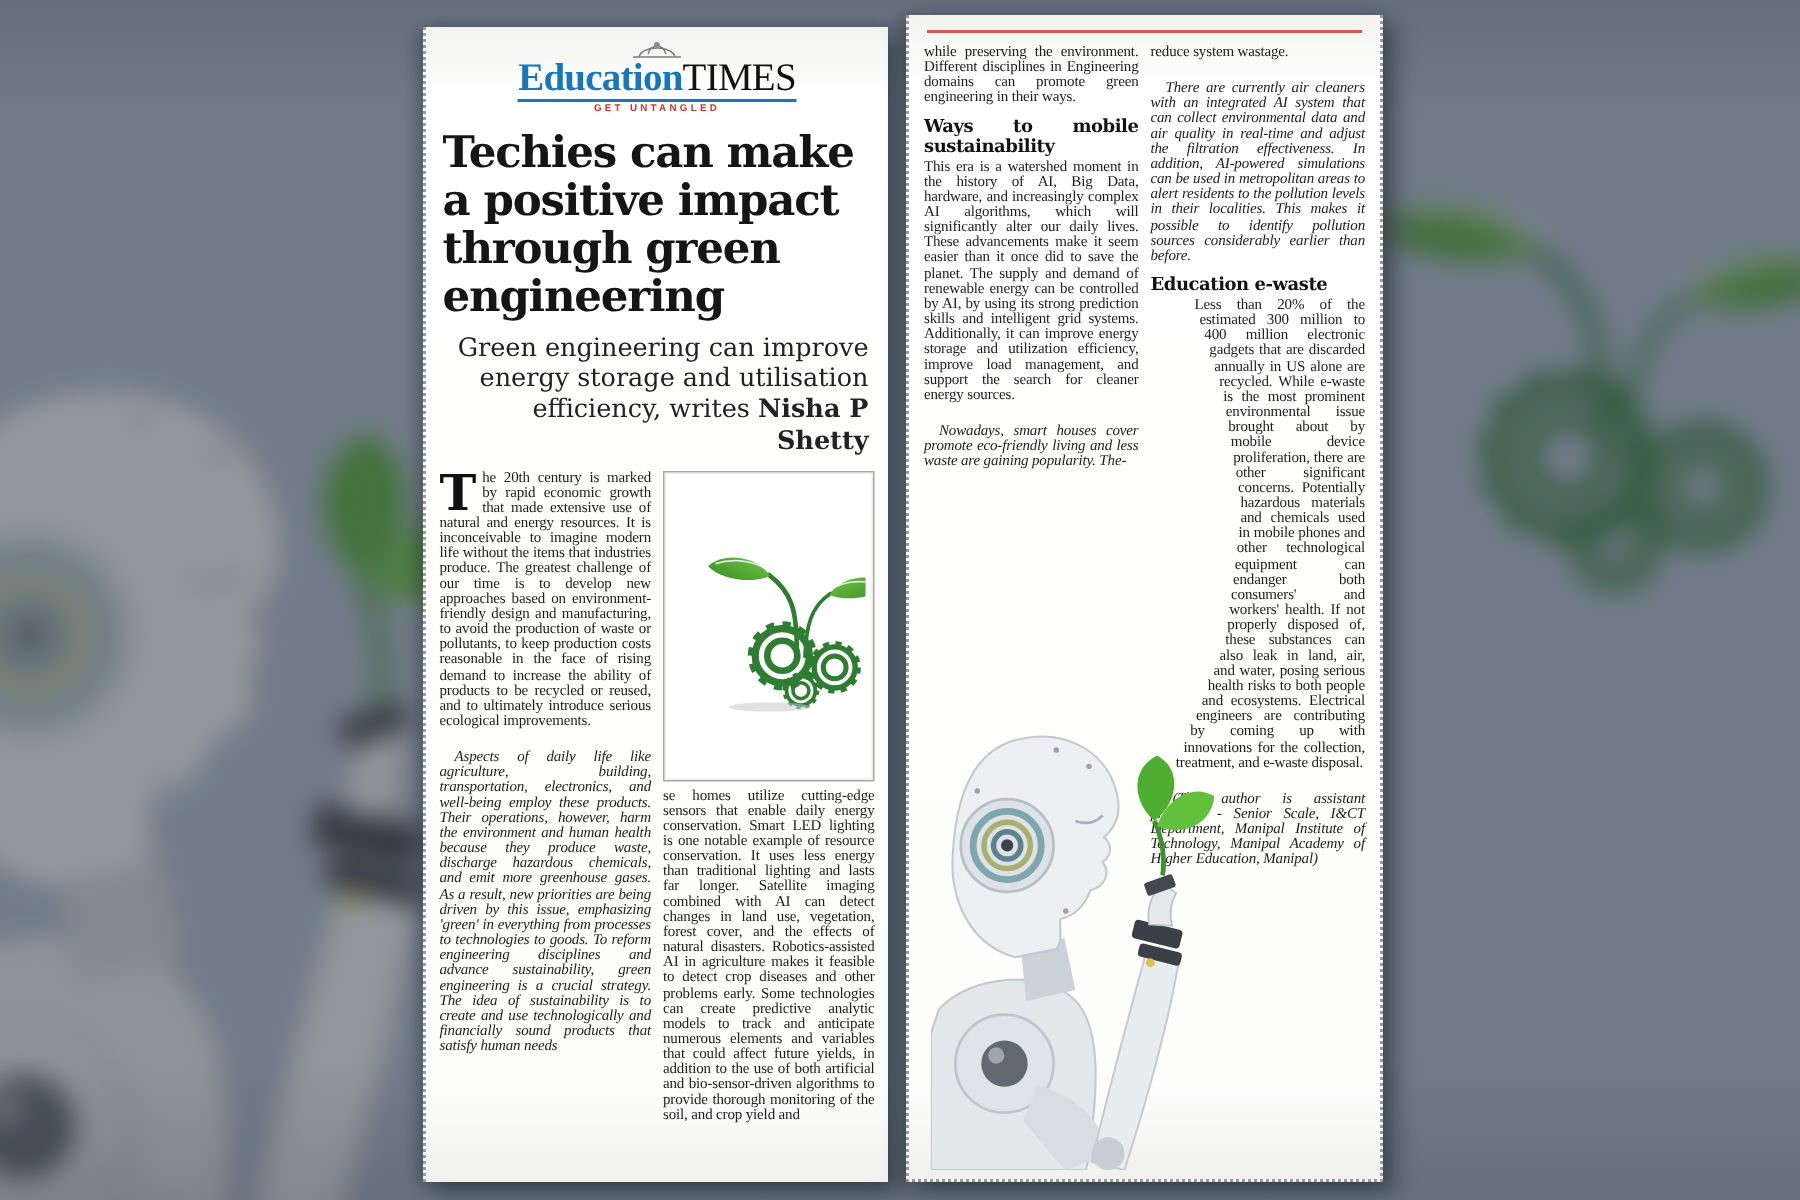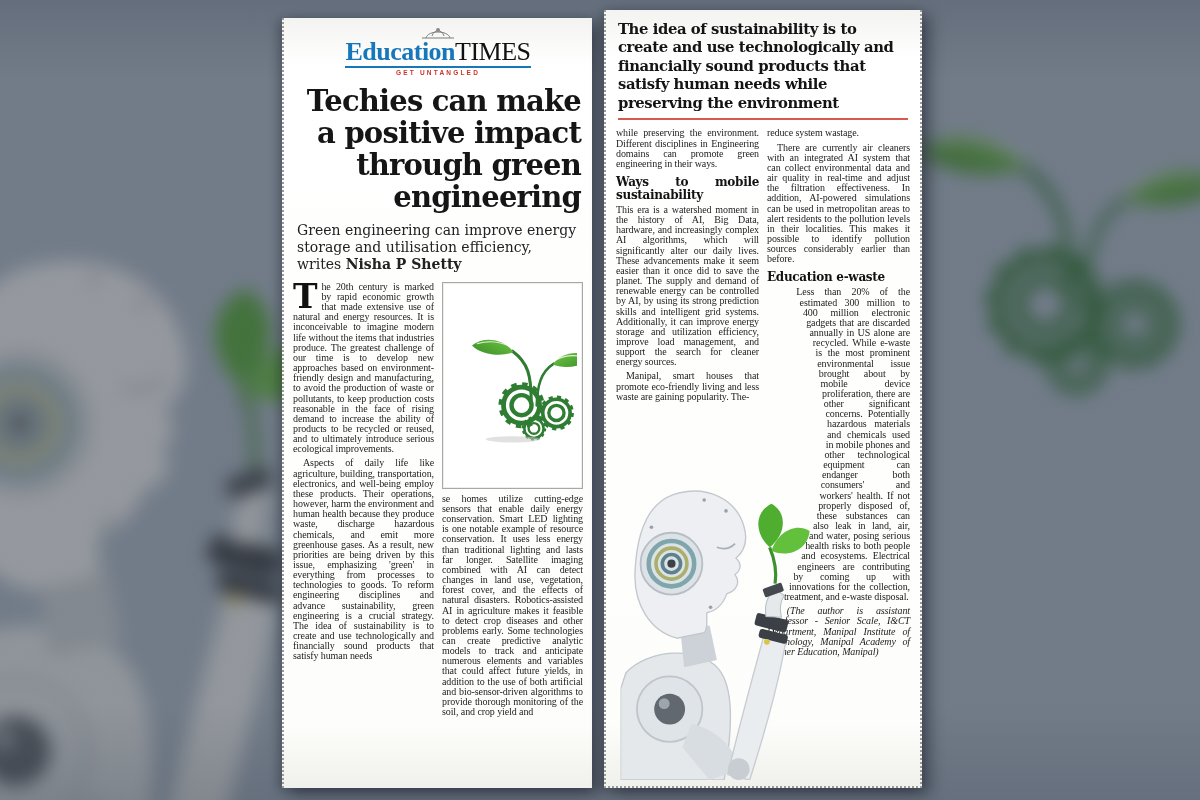--- a/index.html
+++ b/index.html
@@ -26,33 +26,33 @@
   .masthead { text-align:center; padding-top:2px; }
   .crest { display:block; margin:0 auto; width:40px; height:13px; }
   .brandline { font-family:"Liberation Serif", serif; font-size:26px; line-height:1; letter-spacing:-.5px;
                border-bottom:2px solid #1777bb; display:inline-block; padding-bottom:1px; }
   .brand-blue { color:#1777bb; font-weight:bold; }
   .brand-black { color:#111; }
   .tagline { font-family:"Liberation Sans", sans-serif; font-size:6.5px; font-weight:bold; color:#c9342a;
              letter-spacing:2.2px; margin-top:1px; }
 
   
-  .headline { font-family:"DejaVu Serif", serif; font-weight:bold; color:#151515; text-align:right;
+  .headline { font-family:"DejaVu Serif", serif; font-weight:bold; color:#151515; text-align:left;
               font-size:29px; line-height:1.1; letter-spacing:-.8px; margin:10px 2px 8px; }
-  .standfirst { text-align:left; font-family:"DejaVu Serif", serif; font-size:14px; line-height:1.22;
+  .standfirst { text-align:right; font-family:"DejaVu Serif", serif; font-size:17px; line-height:1.22;
                 color:#222; margin:0 4px 9px; }
   .standfirst b { font-weight:bold; }
 
   
   .cols { display:flex; gap:8px; }
   .col { flex:1; min-width:0; }
   .bodytext, .bodytext p { font-family:"Liberation Serif", serif; font-size:10px; line-height:10.15px;
               color:#1c1c1c; text-align:justify; letter-spacing:-.1px; }
   .bodytext p.indent { text-indent:10px; }
-  .bodytext p + p { margin-top:4px; }
+  .bodytext p + p { margin-top:14px;font-style:italic; }
   .dropcap { float:left; font-family:"DejaVu Serif", serif; font-weight:bold; font-size:33px; line-height:26px;
              padding:2px 4px 0 0; color:#111; }
 
   
   .figure { border:1px solid #a8a8a4; background:#fff; width:100%; height:207px; margin-bottom:5px;
             display:flex; align-items:center; justify-content:center; box-shadow:0 0 0 1px #eee inset; }
   .figure svg { width:128px; height:176px; }
 
   
   .pullquote { font-family:"DejaVu Serif", serif; font-weight:bold; font-size:14.8px; line-height:1.25;
@@ -170,29 +170,28 @@
             <ellipse cx="125" cy="300" rx="70" ry="8" fill="#c9c9c9" opacity=".55"></ellipse>
           </svg>
         </div>
         <p>se homes utilize cutting-edge sensors that enable daily energy conservation. Smart LED lighting is one notable example of resource conservation. It uses less energy than traditional lighting and lasts far longer. Satellite imaging combined with AI can detect changes in land use, vegetation, forest cover, and the effects of natural disasters. Robotics-assisted AI in agriculture makes it feasible to detect crop diseases and other problems early. Some technologies can create predictive analytic models to track and anticipate numerous elements and variables that could affect future yields, in addition to the use of both artificial and bio-sensor-driven algorithms to provide thorough monitoring of the soil, and crop yield and</p>
       </div>
     </div>
   </div>
 
   <div class="clip clip2">
     <div class="clip2-inner">
-      <div class="pullquote">The idea of sustainability is to create and use technologically and financially sound products that satisfy human needs while preserving the environment</div>
       <hr class="redrule">
 
       <div class="cols bodytext">
         <div class="col">
           <p>while preserving the environment. Different disciplines in Engineering domains can promote green engineering in their ways.</p>
           <h3 class="subhead">Ways to mobile sustainability</h3>
           <p>This era is a watershed moment in the history of AI, Big Data, hardware, and increasingly complex AI algorithms, which will significantly alter our daily lives. These advancements make it seem easier than it once did to save the planet. The supply and demand of renewable energy can be controlled by AI, by using its strong prediction skills and intelligent grid systems. Additionally, it can improve energy storage and utilization efficiency, improve load management, and support the search for cleaner energy sources.</p>
-          <p class="indent">Manipal, smart houses that promote eco-friendly living and less waste are gaining popularity. The-</p>
+          <p class="indent">Nowadays, smart houses cover promote eco-friendly living and less waste are gaining popularity. The-</p>
         </div>
         <div class="col">
           <p>reduce system wastage.</p>
           <p class="indent">There are currently air cleaners with an integrated AI system that can collect environmental data and air quality in real-time and adjust the filtration effectiveness. In addition, AI-powered simulations can be used in metropolitan areas to alert residents to the pollution levels in their localities. This makes it possible to identify pollution sources considerably earlier than before.</p>
           <h3 class="subhead">Education e-waste</h3>
           <span class="leaf-wedge"></span>
           <p>Less than 20% of the estimated 300 million to 400 million electronic gadgets that are discarded annually in US alone are recycled. While e-waste is the most prominent environmental issue brought about by mobile device proliferation, there are other significant concerns. Potentially hazardous materials and chemicals used in mobile phones and other technological equipment can endanger both consumers' and workers' health. If not properly disposed of, these substances can also leak in land, air, and water, posing serious health risks to both people and ecosystems. Electrical engineers are contributing by coming up with innovations for the collection, treatment, and e-waste disposal.</p>
           <p class="credit">(The author is assistant professor - Senior Scale, I&amp;CT Department, Manipal Institute of Technology, Manipal Academy of Higher Education, Manipal)</p>
         </div>
       </div>

